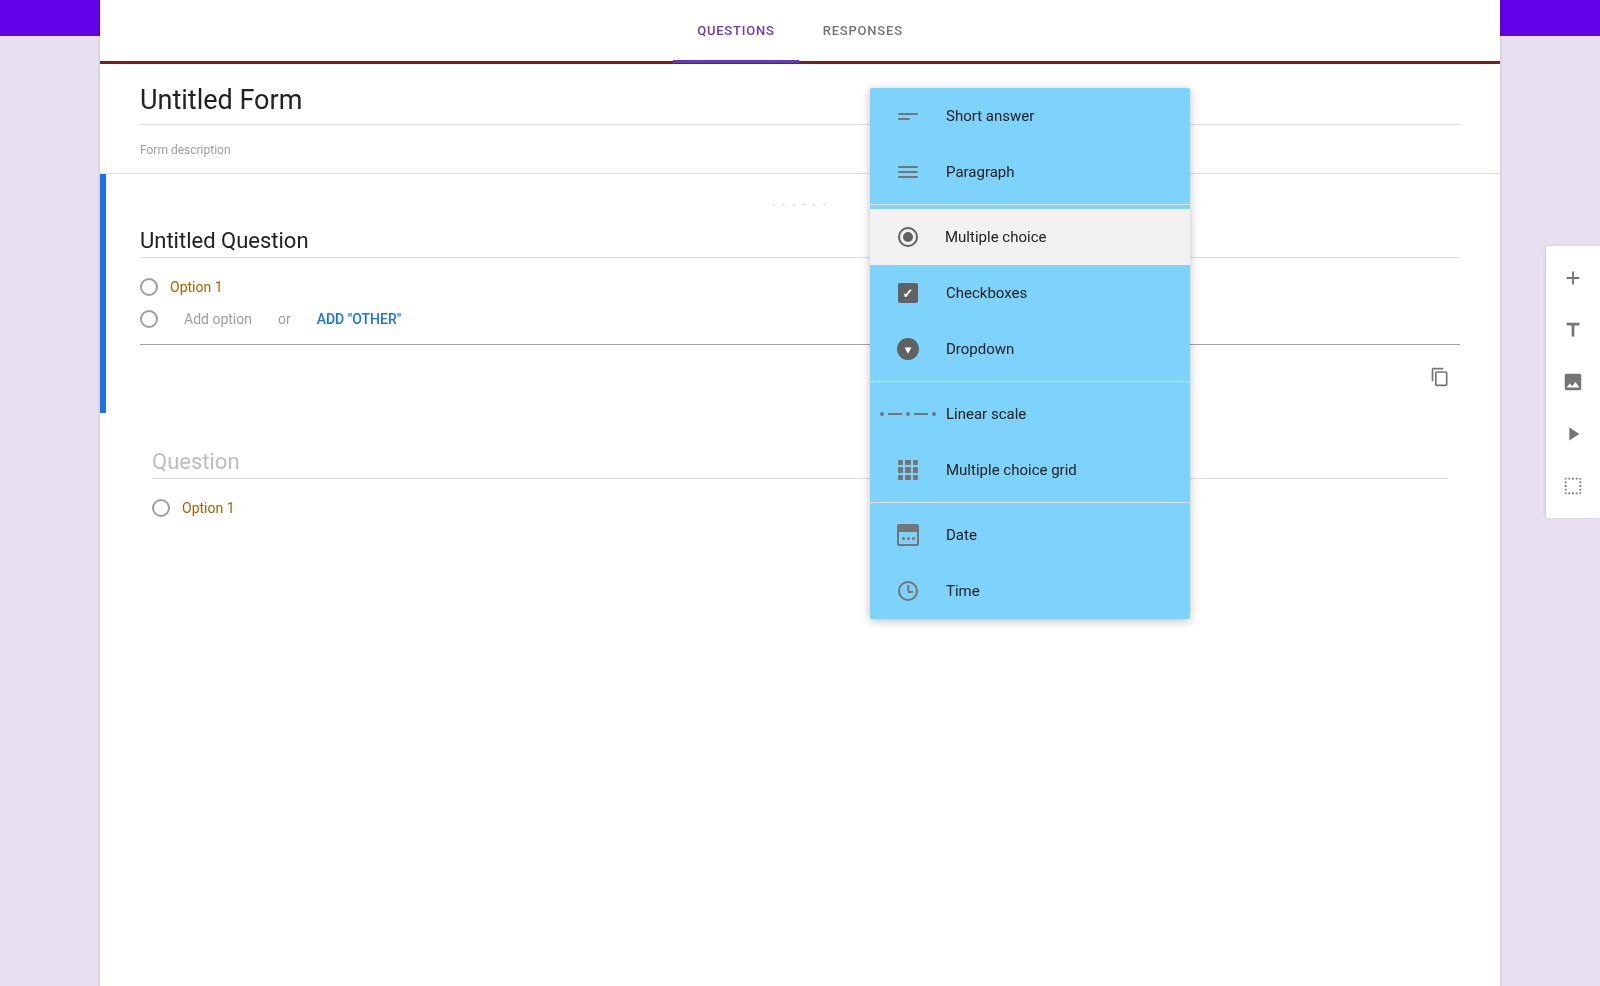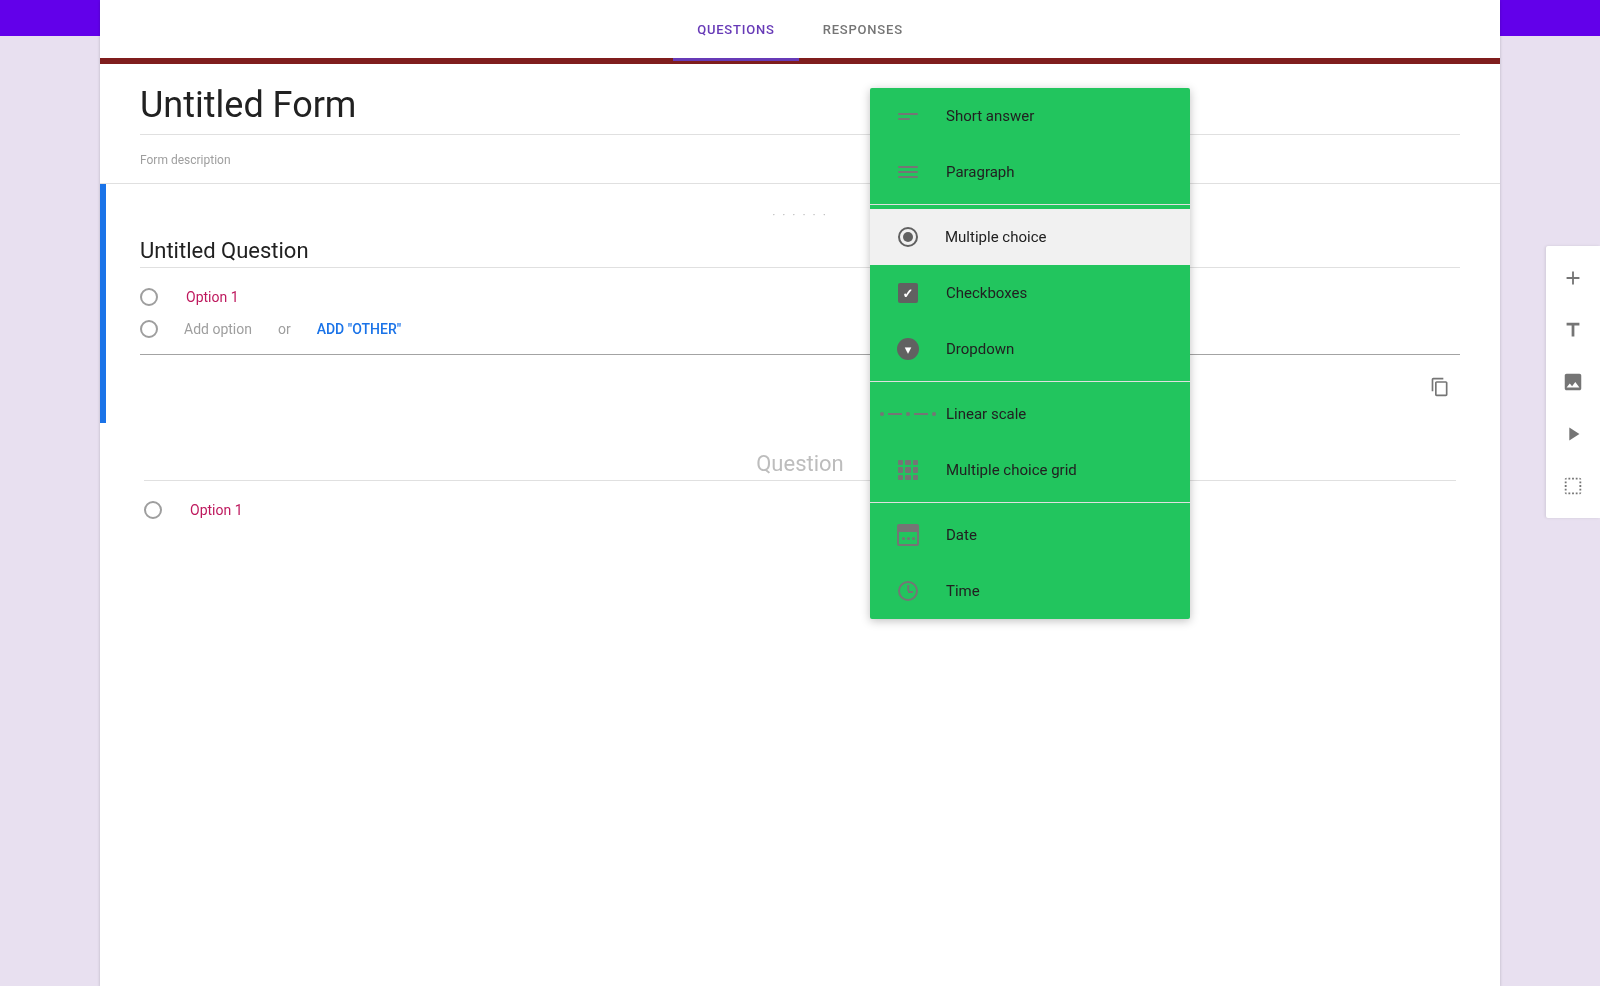--- a/index.html
+++ b/index.html
@@ -25,21 +25,21 @@
       right: 100px;
       bottom: 0;
       background: white;
       box-shadow: 0 1px 3px rgba(0,0,0,0.2);
     }
     
     .tabs-bar {
       display: flex;
       justify-content: center;
       align-items: center;
-      border-bottom: 6px solid #7f1d1d;
+      border-bottom: 3px solid #7f1d1d;
       height: 64px;
       position: relative;
       background: white;
     }
     .tab {
       padding: 0 24px;
       height: 64px;
       display: flex;
       align-items: center;
       cursor: pointer;
@@ -58,21 +58,21 @@
       bottom: 0;
       left: 0;
       right: 0;
       height: 3px;
       background: #673ab7;
     }
     .form-title-section {
       padding: 20px 40px 10px 40px;
     }
     .form-title {
-      font-size: 36px;
+      font-size: 27px;
       font-weight: 400;
       color: #212121;
       border-bottom: 1px solid #e0e0e0;
       padding-bottom: 8px;
       margin-bottom: 12px;
     }
     .form-description {
       font-size: 12px;
       color: #9e9e9e;
       padding: 6px 0;
@@ -106,22 +106,22 @@
       font-weight: 400;
       color: #212121;
       margin-bottom: 20px;
       border-bottom: 1px solid #e0e0e0;
       padding-bottom: 4px;
     }
     .option-item {
       display: flex;
       align-items: center;
       margin-bottom: 14px;
-      gap: 28px;
-      color: #be185d;
+      gap: 12px;
+      color: #a16207;
       font-size: 14px;
     }
     .radio-circle {
       width: 18px;
       height: 18px;
       border: 2px solid #9e9e9e;
       border-radius: 50%;
       flex-shrink: 0;
     }
     .add-option-row {
@@ -152,38 +152,37 @@
       justify-content: center;
       cursor: pointer;
       border-radius: 50%;
       color: #757575;
       font-size: 18px;
     }
     
     .question-card-2 {
       background: white;
       padding: 24px 40px 16px 40px;
-      margin: 4px;
-      text-align: center;
+      margin: 12px;
     }
     .question-title-blank {
       font-size: 22px;
       font-weight: 400;
       color: #bdbdbd;
       margin-bottom: 20px;
       border-bottom: 1px solid #e0e0e0;
       padding-bottom: 4px;
     }
     
     .dropdown-menu {
       position: absolute;
       top: 88px;
       left: 870px;
       width: 320px;
-      background: #22c55e;
+      background: #7dd3fc;
       box-shadow: 0 2px 10px rgba(0,0,0,0.25);
       border-radius: 2px;
       z-index: 100;
       overflow: hidden;
     }
     .menu-item {
       display: flex;
       align-items: center;
       gap: 24px;
       padding: 14px 24px;

